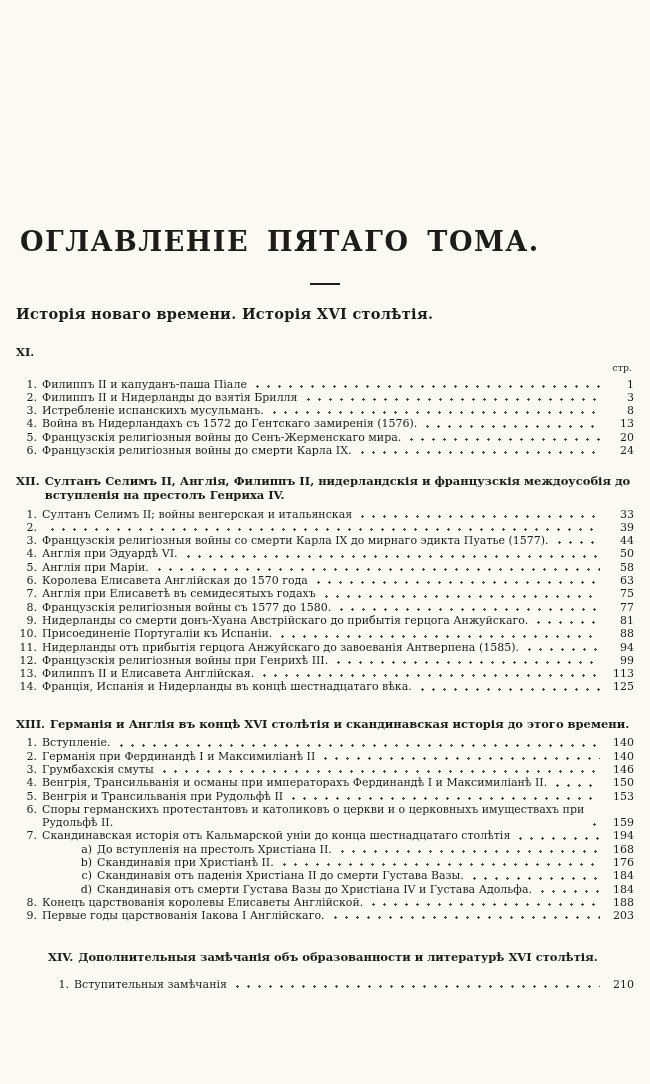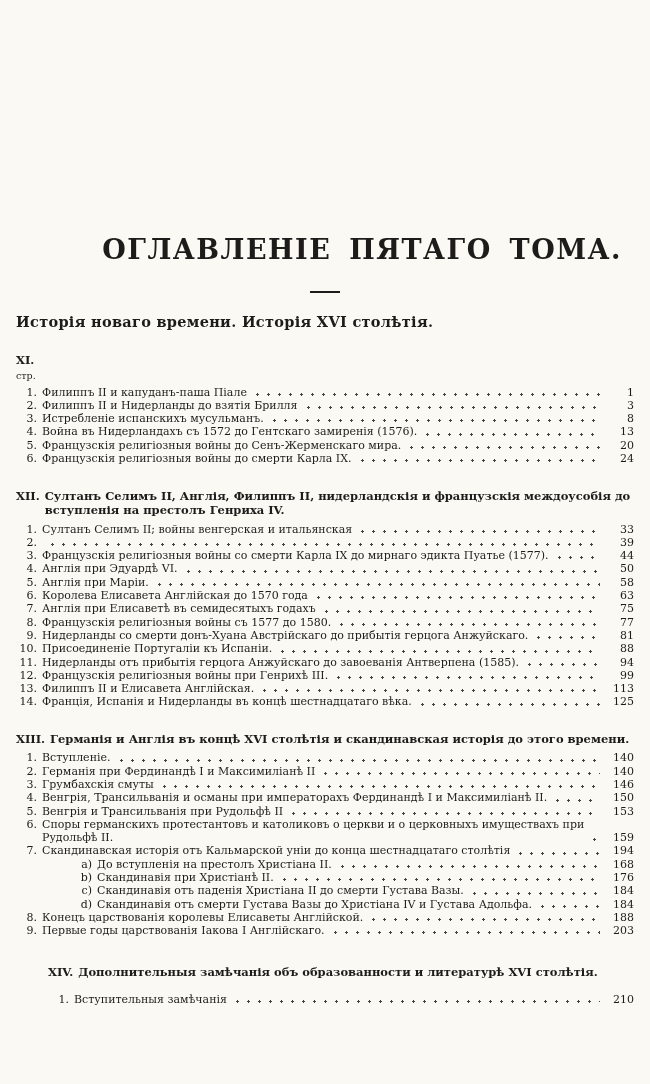--- a/index.html
+++ b/index.html
@@ -4,32 +4,32 @@
 <style>
   :root { --paper:#faf9f4; --ink:#1e1c1a; }
   html, body { margin:0; padding:0; }
   body {
     width:650px; height:1084px;
     background:var(--paper); color:var(--ink);
     font-family:"DejaVu Serif","Liberation Serif",serif;
     overflow:hidden;
   }
   .page { padding:222px 16px 0 16px; }
-  .title { font-size:27px; font-weight:bold; text-align:right; letter-spacing:1.5px; word-spacing:7px; margin:12px; }
+  .title { font-size:27px; font-weight:bold; text-align:left; letter-spacing:1.5px; word-spacing:7px; margin:4px; }
   .divider { width:30px; border-top:2px solid var(--ink); margin:26px auto 0; }
   .subtitle { font-size:14.5px; font-weight:bold; margin:20px 0 0 0; letter-spacing:.3px; }
   .section { margin-top:24px; }
   #sec-xi { }
-  #sec-xii { margin-top:25px; }
+  #sec-xii { margin-top:18px; }
   #sec-xiii { }
   #sec-xiv { margin-top:29px;margin-left:32px; }
   #sec-xiv .rows { margin-top:13px; }
   .sec-heading { display:flex; font-weight:bold; font-size:11.5px; line-height:13.6px; }
   .sec-num { margin-right:5px; white-space:nowrap; }
-  .str { text-align:left; font-size:9.5px; margin-top:2px; padding-right:2px; }
+  .str { text-align:right; font-size:9.5px; margin-top:2px; padding-right:2px; }
   .rows { margin-top:5px; }
   .row { display:flex; font-size:11px; line-height:13.3px; }
   .row .num { flex:0 0 21px; text-align:right; margin-right:5px; align-self:flex-start; }
   .row .txt { align-self:flex-start; }
   .row .dots { flex:1 1 12px; min-width:10px; align-self:flex-end; height:5px; margin:0 4px 2px 5px;
     background-image:radial-gradient(circle,#45413c 1px,rgba(0,0,0,0) 1.35px);
     background-size:11px 5px; background-repeat:repeat-x; background-position:0 100%; }
   .row .pg { flex:0 0 30px; text-align:right; align-self:flex-end; white-space:nowrap; }
   .row.sub { padding-left:62px; }
   .row.sub .num { flex:0 0 14px; }

